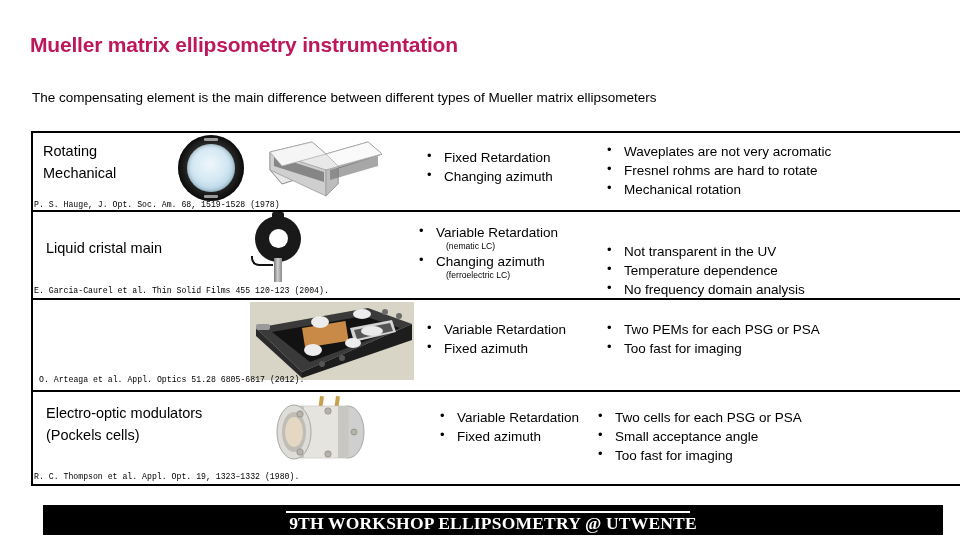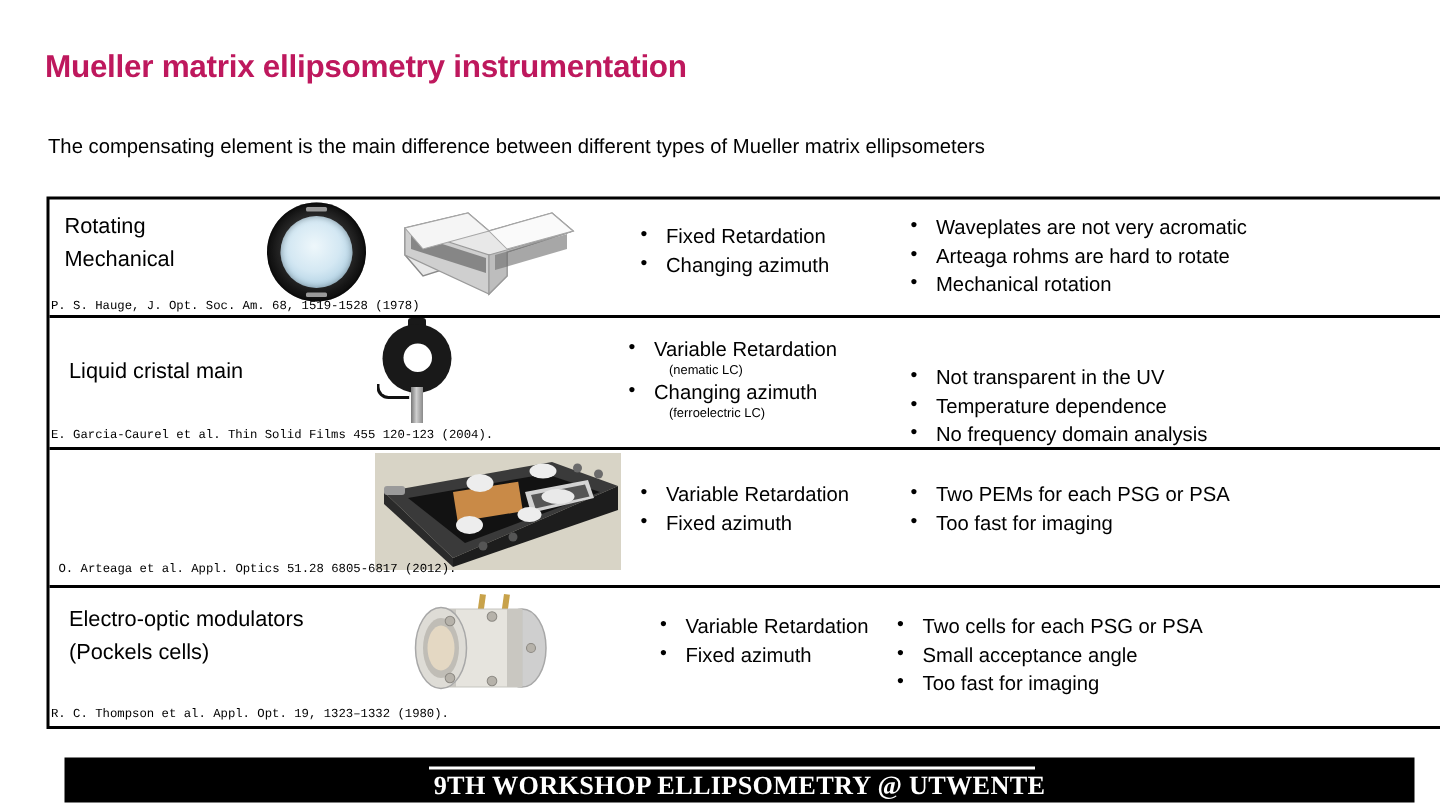--- a/index.html
+++ b/index.html
@@ -194,21 +194,21 @@
       <div class="col-mid">
         <ul class="blist">
           <li><span>Fixed Retardation</span></li>
           <li><span>Changing azimuth</span></li>
         </ul>
       </div>
 
       <div class="col-right">
         <ul class="blist">
           <li>Waveplates are not very acromatic</li>
-          <li>Arteaga rohms are hard to rotate</li>
+          <li>Fresnel rohms are hard to rotate</li>
           <li>Mechanical rotation</li>
         </ul>
       </div>
 
       <div class="citation c1">P. S. Hauge, J. Opt. Soc. Am. 68, 1519-1528 (1978)</div>
     </div>
 
     <div class="row r2">
       <div class="cell-name indent" style="top:26px;">
         <span class="nm-l">Liquid cristal main</span>

